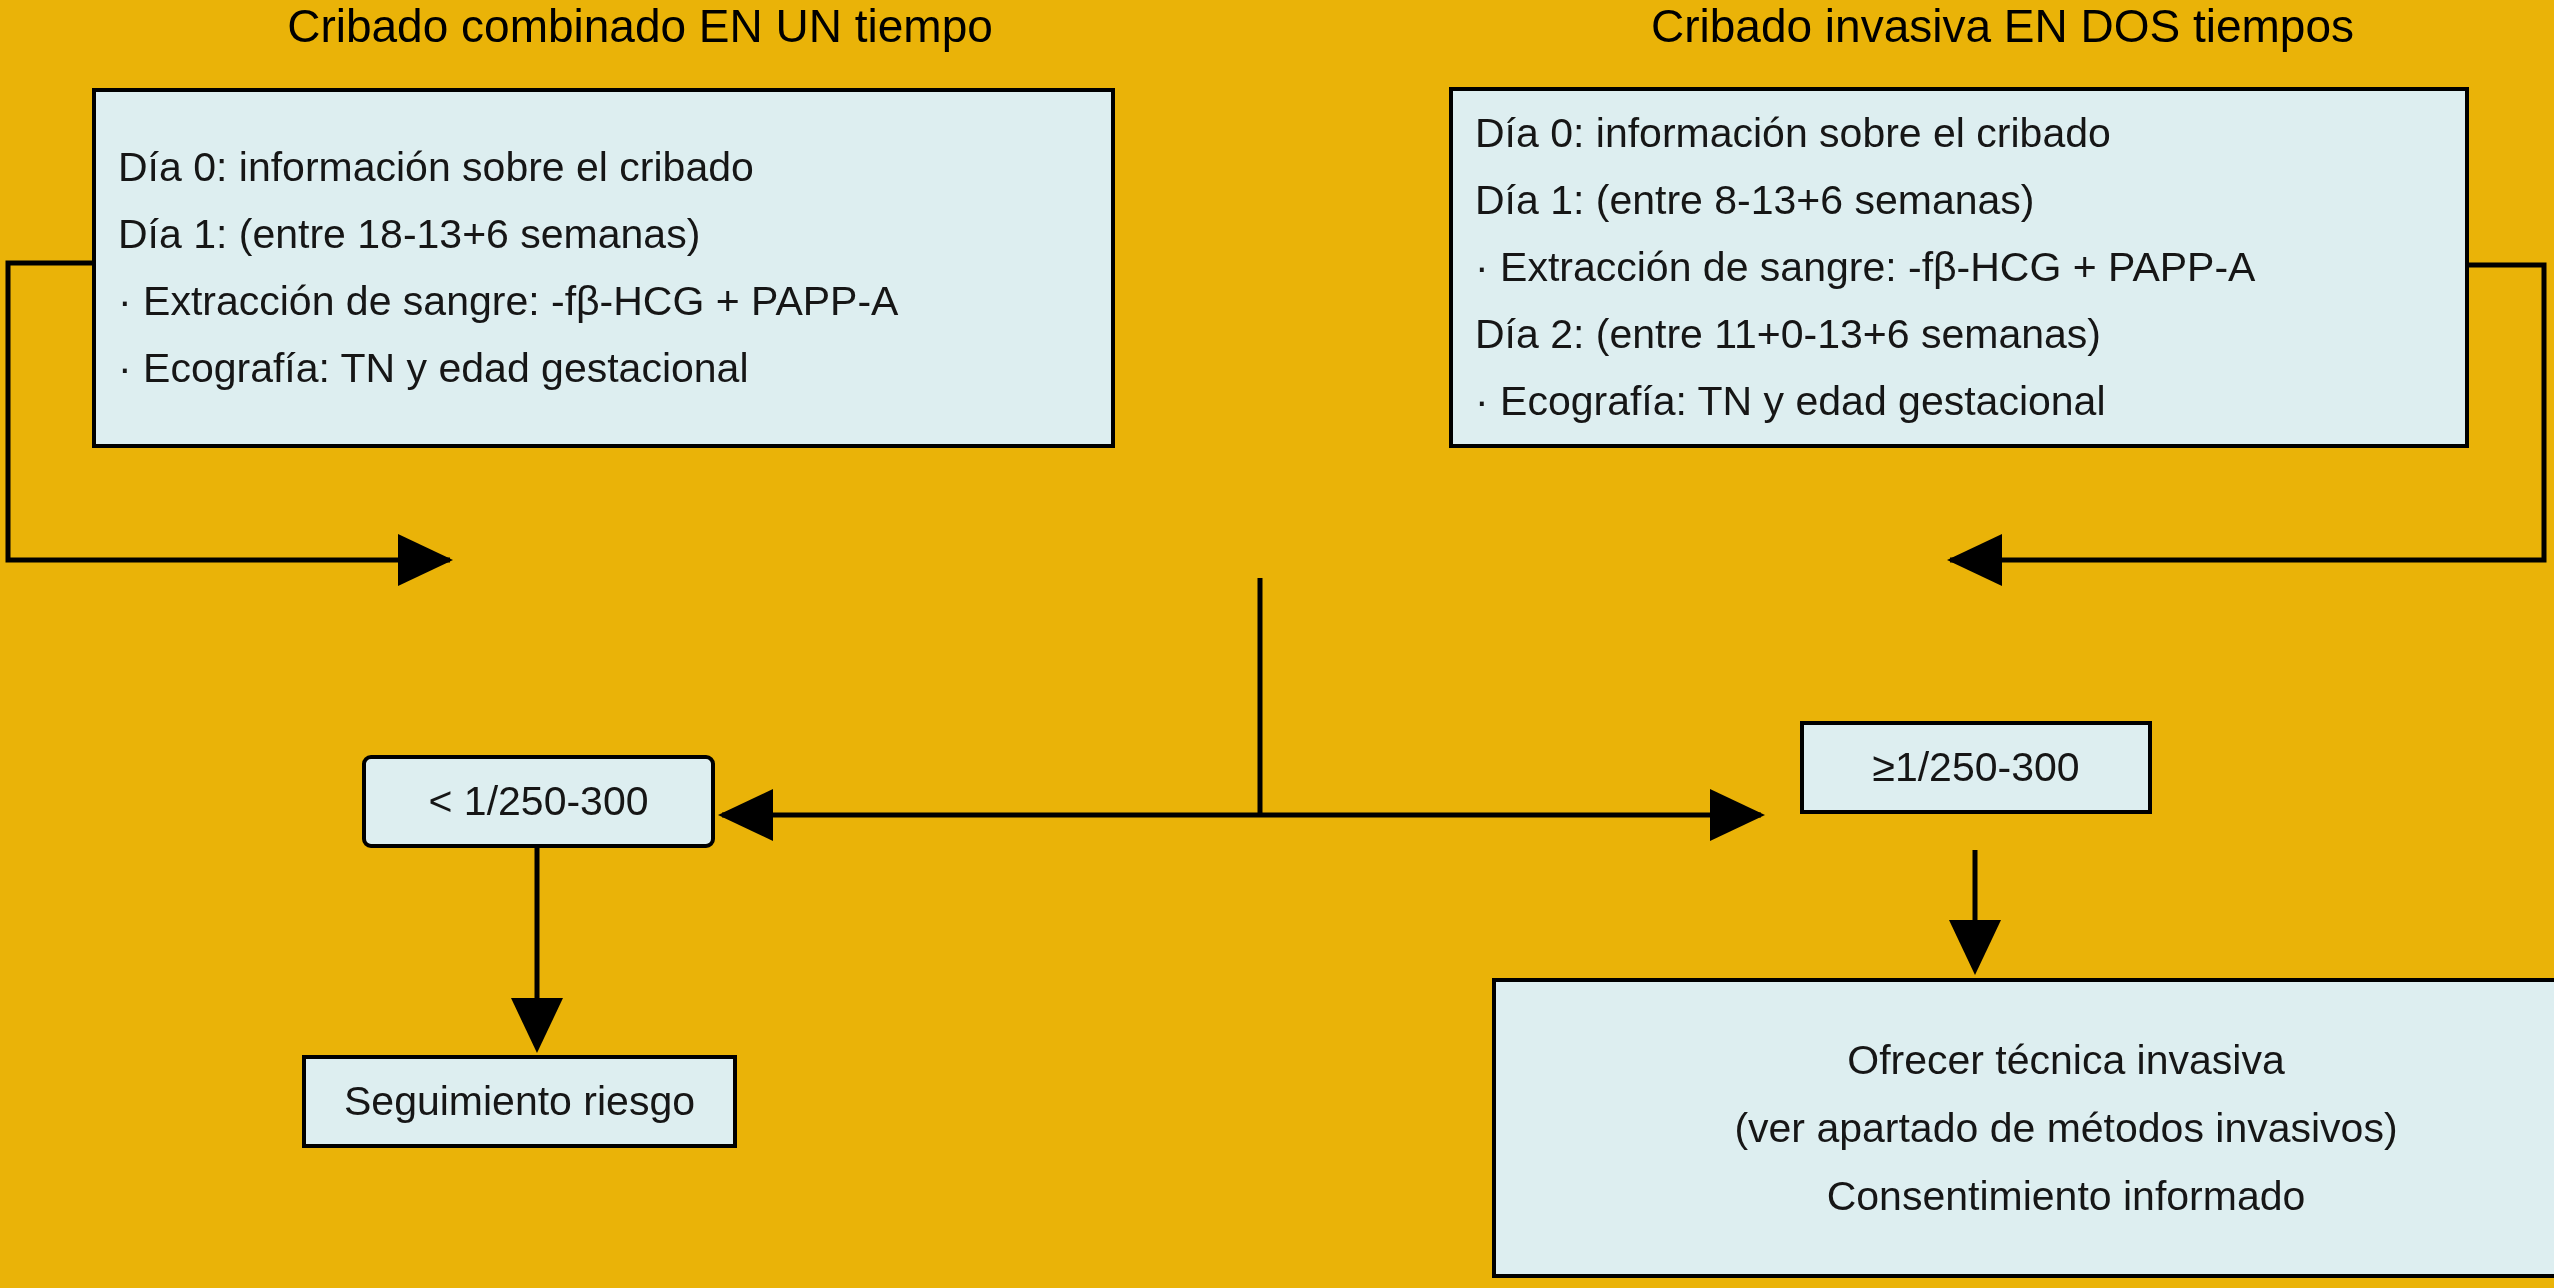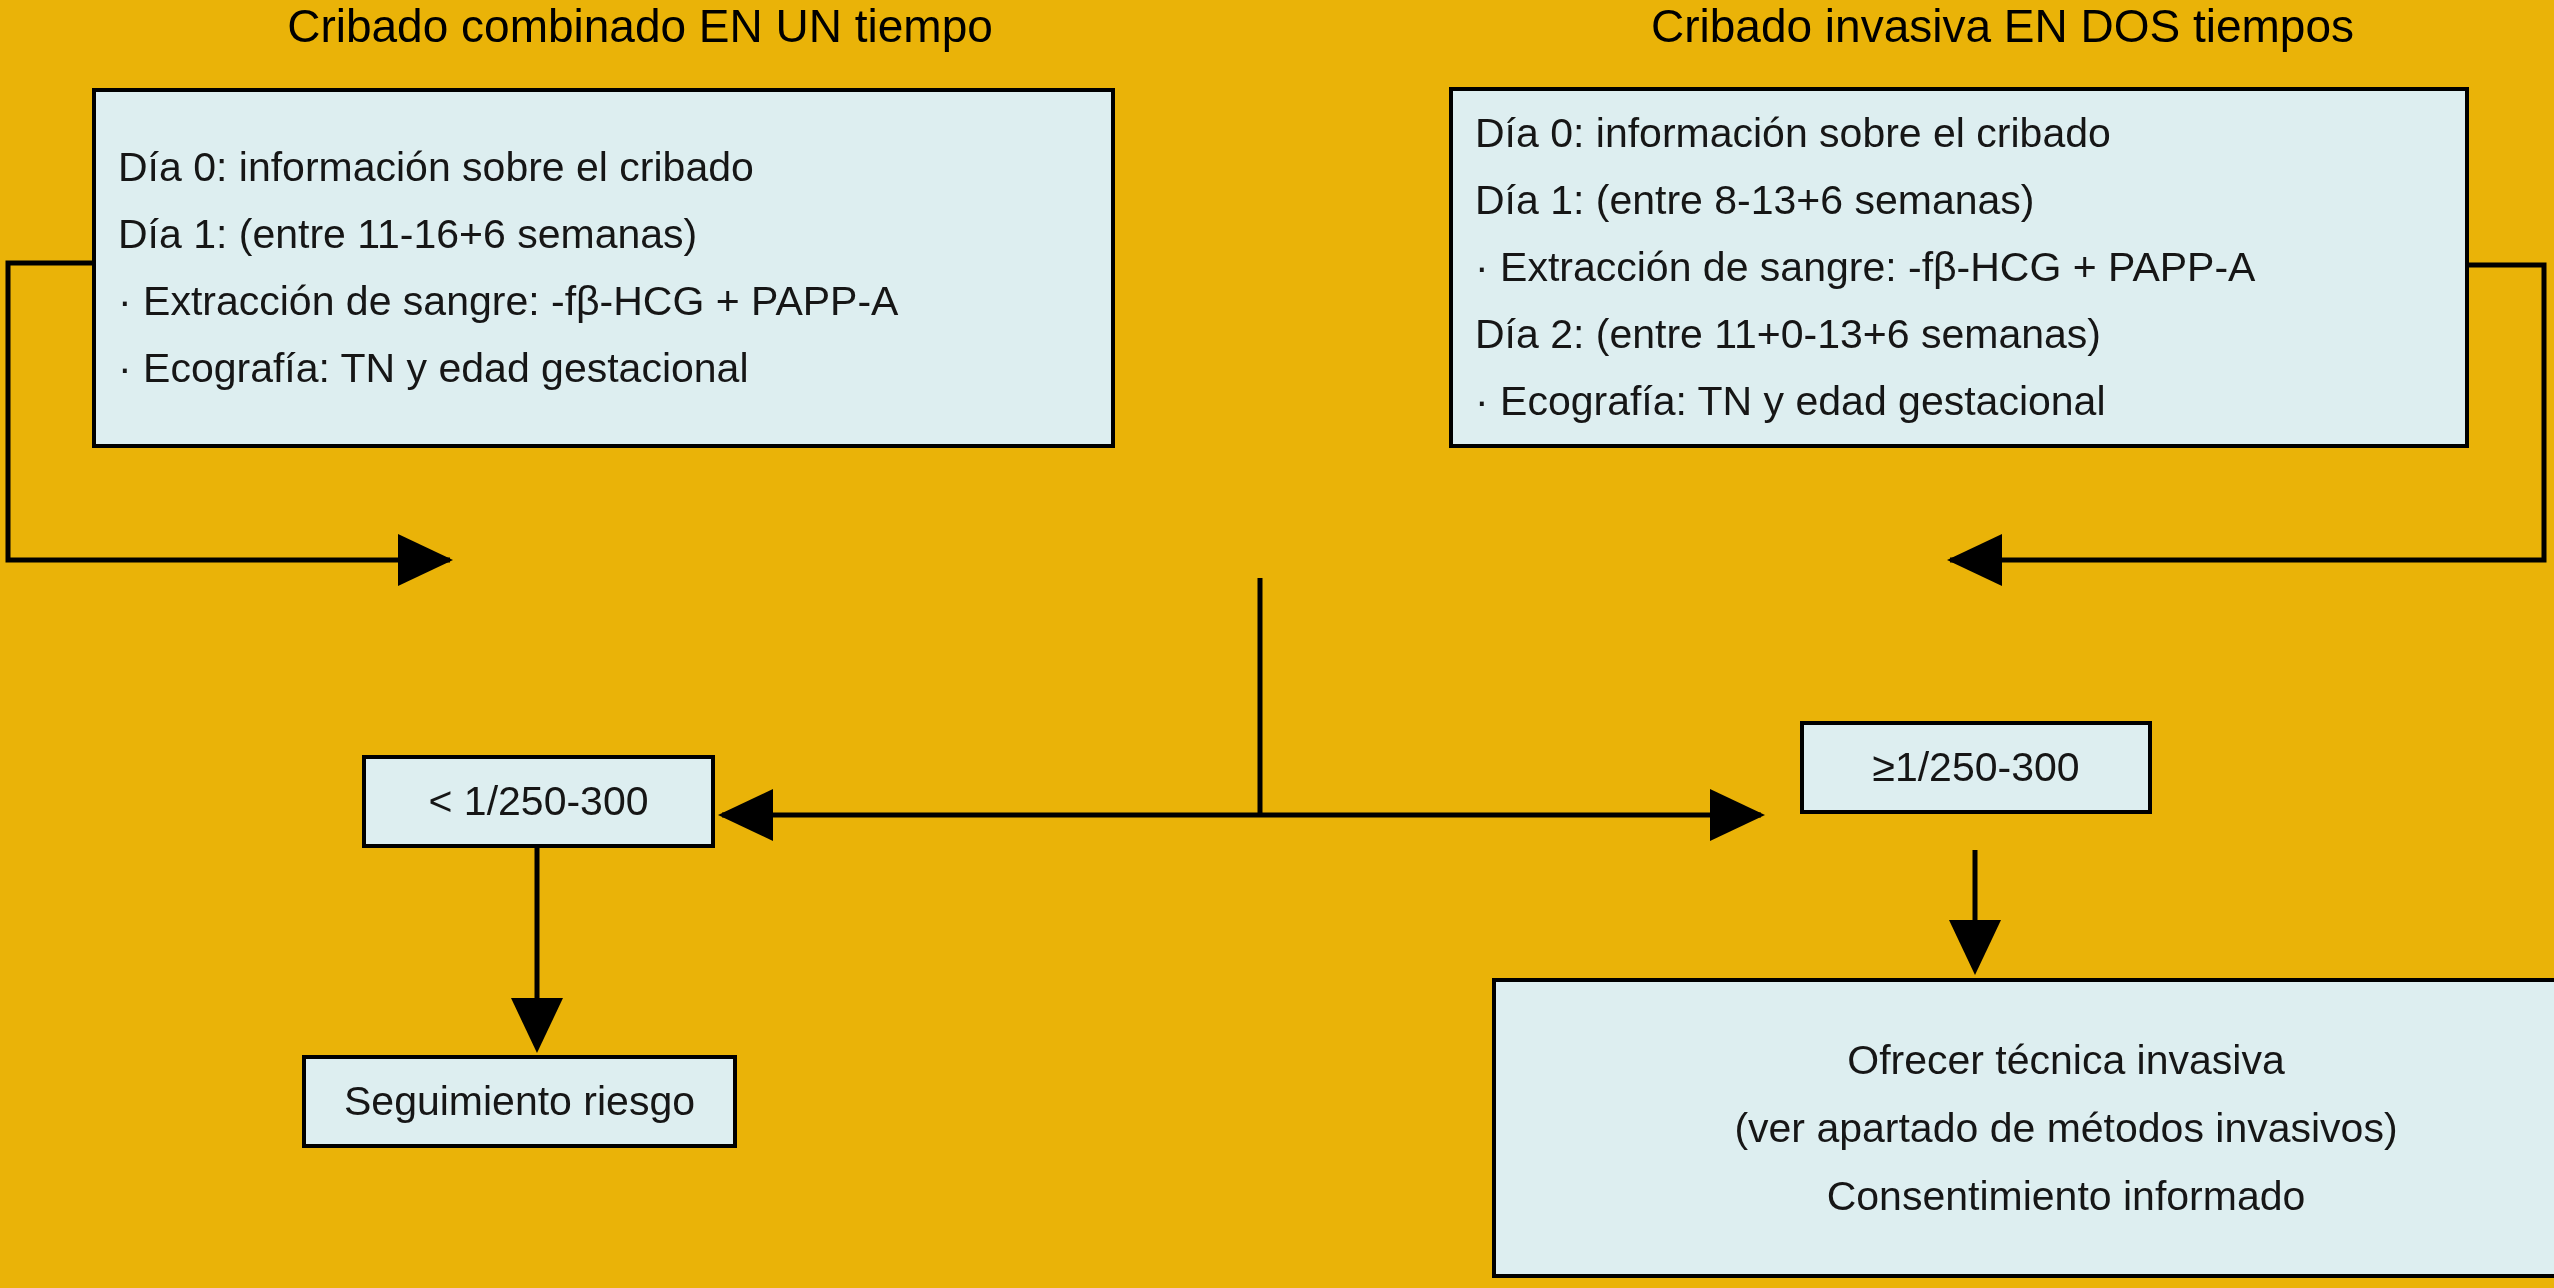--- a/index.html
+++ b/index.html
@@ -73,35 +73,35 @@
 
     <line x1="1975" y1="850" x2="1975" y2="925" stroke="#000000" stroke-width="5"></line>
     <polygon points="1975,975 1949,920 2001,920" fill="#000000"></polygon>
   </svg>
 
   <div class="fig-title" style="left:100px;width:1080px;">Cribado combinado EN UN tiempo</div>
   <div class="fig-title" style="left:1455px;width:1095px;">Cribado invasiva EN DOS tiempos</div>
 
   <div class="node branch-box" style="left:92px;top:88px;width:1023px;height:360px;">
     <div class="box-line">Día 0: información sobre el cribado</div>
-    <div class="box-line">Día 1: (entre 11-16+6 semanas)</div>
+    <div class="box-line">Día 1: (entre 18-13+6 semanas)</div>
     <div class="box-line">· Extracción de sangre: -fβ-HCG + PAPP-A</div>
     <div class="box-line">· Ecografía: TN y edad gestacional</div>
   </div>
 
   <div class="node branch-box" style="left:1449px;top:87px;width:1020px;height:361px;">
     <div class="box-line">Día 0: información sobre el cribado</div>
     <div class="box-line">Día 1: (entre 8-13+6 semanas)</div>
     <div class="box-line">· Extracción de sangre: -fβ-HCG + PAPP-A</div>
     <div class="box-line">Día 2: (entre 11+0-13+6 semanas)</div>
     <div class="box-line">· Ecografía: TN y edad gestacional</div>
   </div>
 
 
-  <div class="node small-box" style="left:362px;top:755px;width:353px;height:93px;">&lt; 1/250-300</div>
+  <div class="node small-box" style="left:362px;top:755px;width:353px;height:93px;border-radius:9px;">&lt; 1/250-300</div>
 
   <div class="node small-box" style="left:1800px;top:721px;width:352px;height:93px;">≥1/250-300</div>
 
   <div class="node small-box" style="left:302px;top:1055px;width:435px;height:93px;">Seguimiento riesgo</div>
 
   <div class="node invasive-box" style="left:1492px;top:978px;width:1148px;height:300px;">
     <div class="box-line">Ofrecer técnica invasiva</div>
     <div class="box-line">(ver apartado de métodos invasivos)</div>
     <div class="box-line">Consentimiento informado</div>
   </div>

